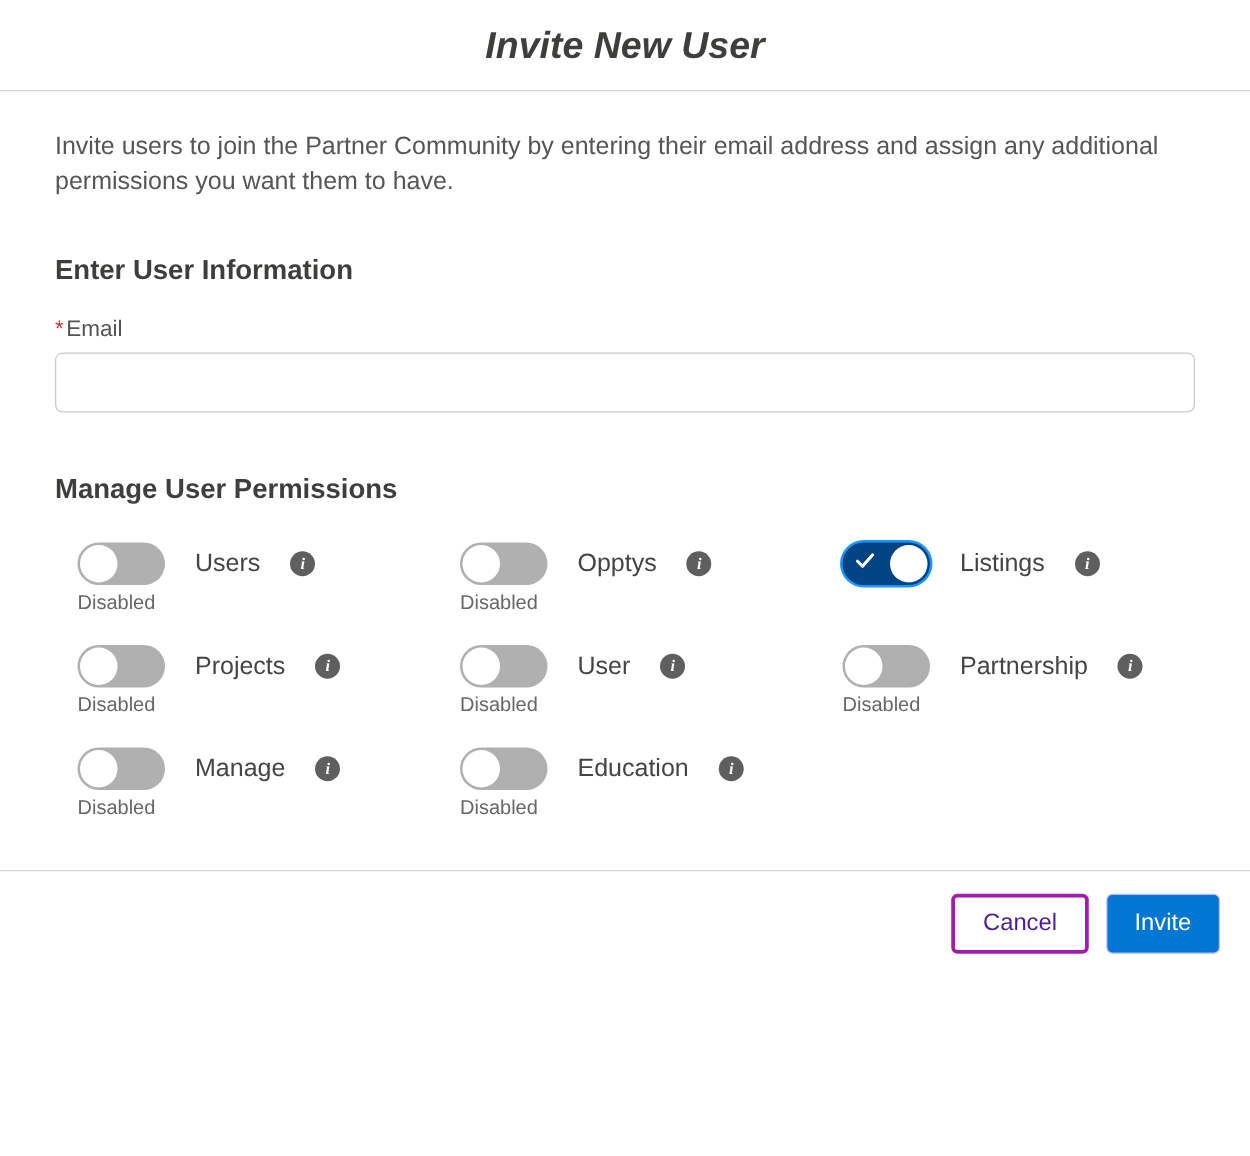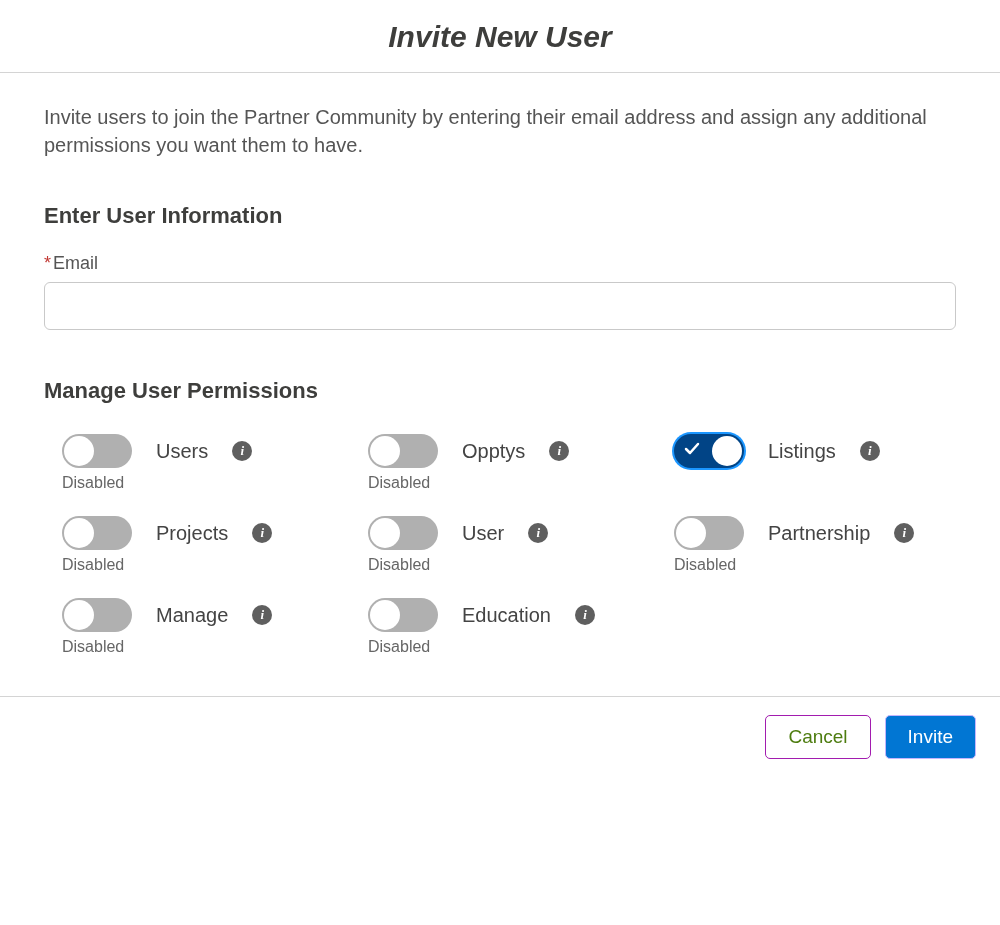--- a/index.html
+++ b/index.html
@@ -144,22 +144,22 @@
     padding: 18px 24px 20px;
   }
   .btn {
     font-size: 19px;
     padding: 10px 22px;
     border-radius: 5px;
     cursor: pointer;
   }
   .btn-cancel {
     background: #fff;
-    border: 1px solid #a21caf;
-    color: #4d7c0f;
+    border: 3px solid #a21caf;
+    color: #4c1d95;
   }
   .btn-primary {
     background: #0176d3;
     border: 1px solid #c4b5fd;
     color: #fff;
   }
 </style>
 </head>
 <body>
 

